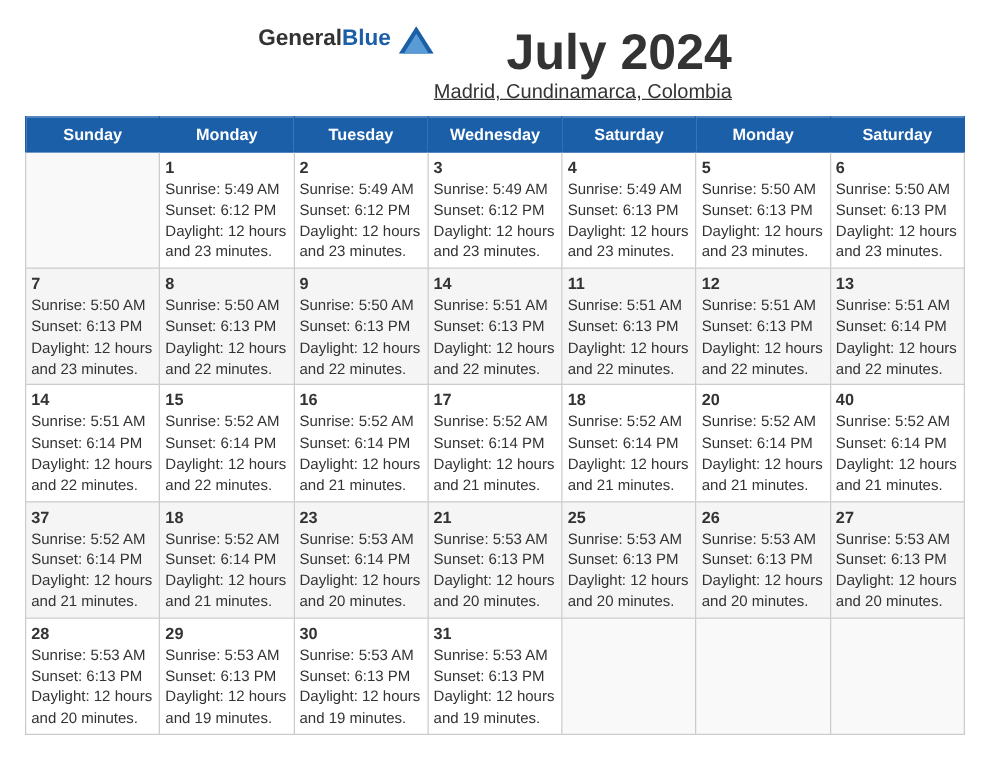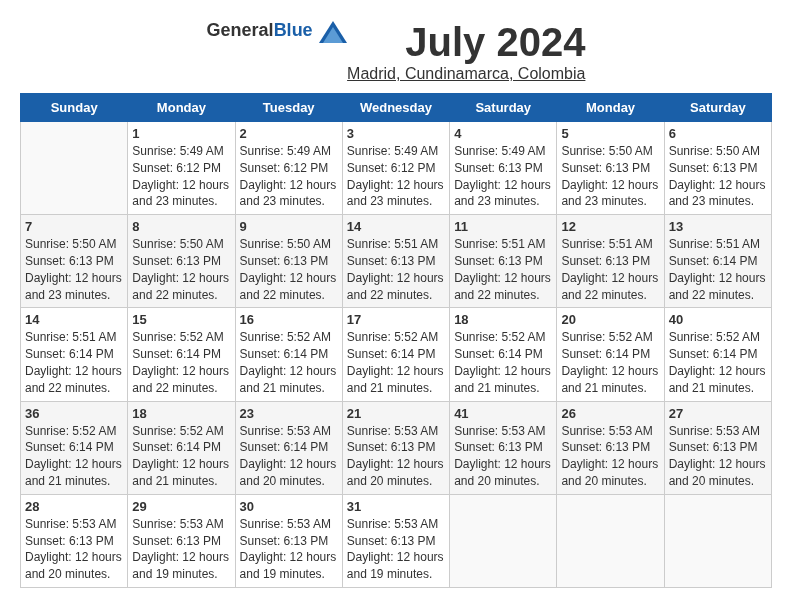--- a/index.html
+++ b/index.html
@@ -249,21 +249,21 @@
         <td>
           <span class="day-number">40</span>
           <div class="day-info" style="white-space: pre-line;">Sunrise: 5:52 AM
 Sunset: 6:14 PM
 Daylight: 12 hours
 and 21 minutes.</div>
         </td>
       </tr>
       <tr>
         <td>
-          <span class="day-number">36</span>
+          <span class="day-number">37</span>
           <div class="day-info" style="white-space: pre-line;">Sunrise: 5:52 AM
 Sunset: 6:14 PM
 Daylight: 12 hours
 and 21 minutes.</div>
         </td>
         <td>
           <span class="day-number">18</span>
           <div class="day-info" style="white-space: pre-line;">Sunrise: 5:52 AM
 Sunset: 6:14 PM
 Daylight: 12 hours
@@ -277,21 +277,21 @@
 and 20 minutes.</div>
         </td>
         <td>
           <span class="day-number">21</span>
           <div class="day-info" style="white-space: pre-line;">Sunrise: 5:53 AM
 Sunset: 6:13 PM
 Daylight: 12 hours
 and 20 minutes.</div>
         </td>
         <td>
-          <span class="day-number">41</span>
+          <span class="day-number">25</span>
           <div class="day-info" style="white-space: pre-line;">Sunrise: 5:53 AM
 Sunset: 6:13 PM
 Daylight: 12 hours
 and 20 minutes.</div>
         </td>
         <td>
           <span class="day-number">26</span>
           <div class="day-info" style="white-space: pre-line;">Sunrise: 5:53 AM
 Sunset: 6:13 PM
 Daylight: 12 hours

